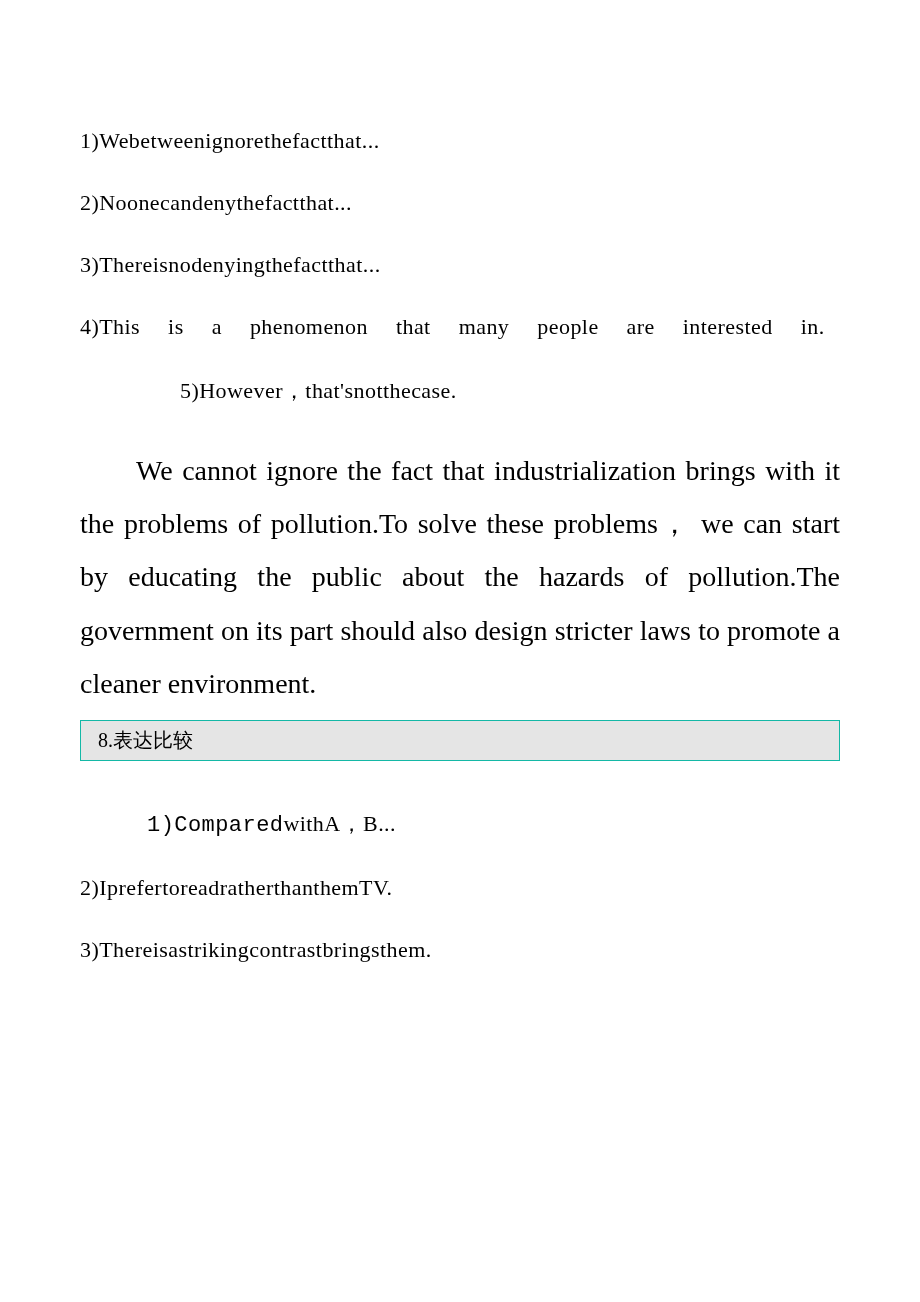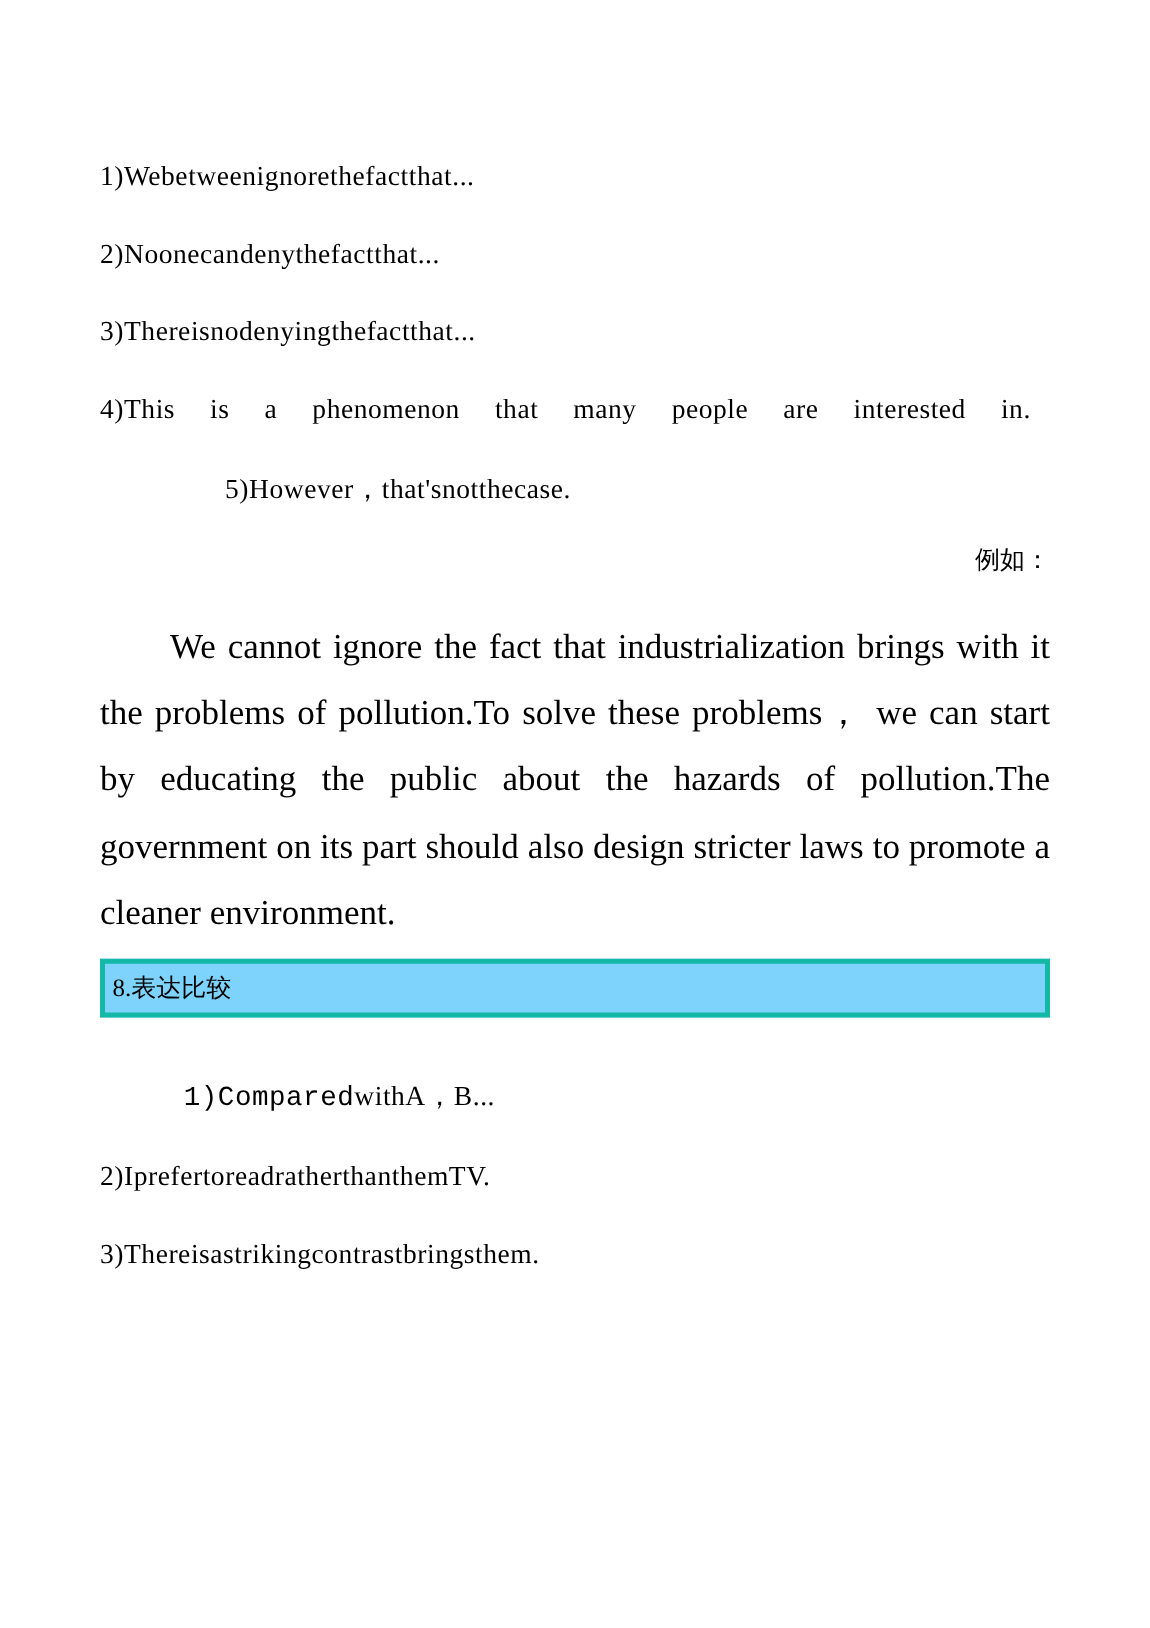--- a/index.html
+++ b/index.html
@@ -35,23 +35,23 @@
 
     .paragraph-block {
       margin: 20px 0 10px 0;
       font-size: 28px;
       line-height: 1.9;
       text-align: justify;
       text-indent: 2em;
     }
 
     .section-header {
-      background-color: #7dd3fc;
-      border: 4px solid #14b8a6;
-      padding: 6px 6px;
+      background-color: #e5e5e5;
+      border: 1px solid #14b8a6;
+      padding: 6px 17px;
       font-size: 20px;
       color: #000;
       margin: 10px 0 20px 0;
       display: block;
     }
 
     .note-right {
       text-align: right;
       font-size: 20px;
       padding: 10px 0 10px 0;
@@ -114,21 +114,20 @@
     <span>in.</span>
   </div>
 
   <div class="sentence-row">
     <span style="margin-left: 100px;">5)However，that's</span>
     <span>not</span>
     <span>the</span>
     <span>case.</span>
   </div>
 
-  <div class="note-right">例如：</div>
 
   <div class="paragraph-block">
     We cannot ignore the fact that industrialization brings with it the problems of pollution.To solve these problems， we can start by educating the public about the hazards of pollution.The government on its part should also design stricter laws to promote a cleaner environment.
   </div>
 
   <div class="section-header">8.表达比较</div>
 
   <div class="section-spacer"></div>
 
   <div class="sentence-row">

